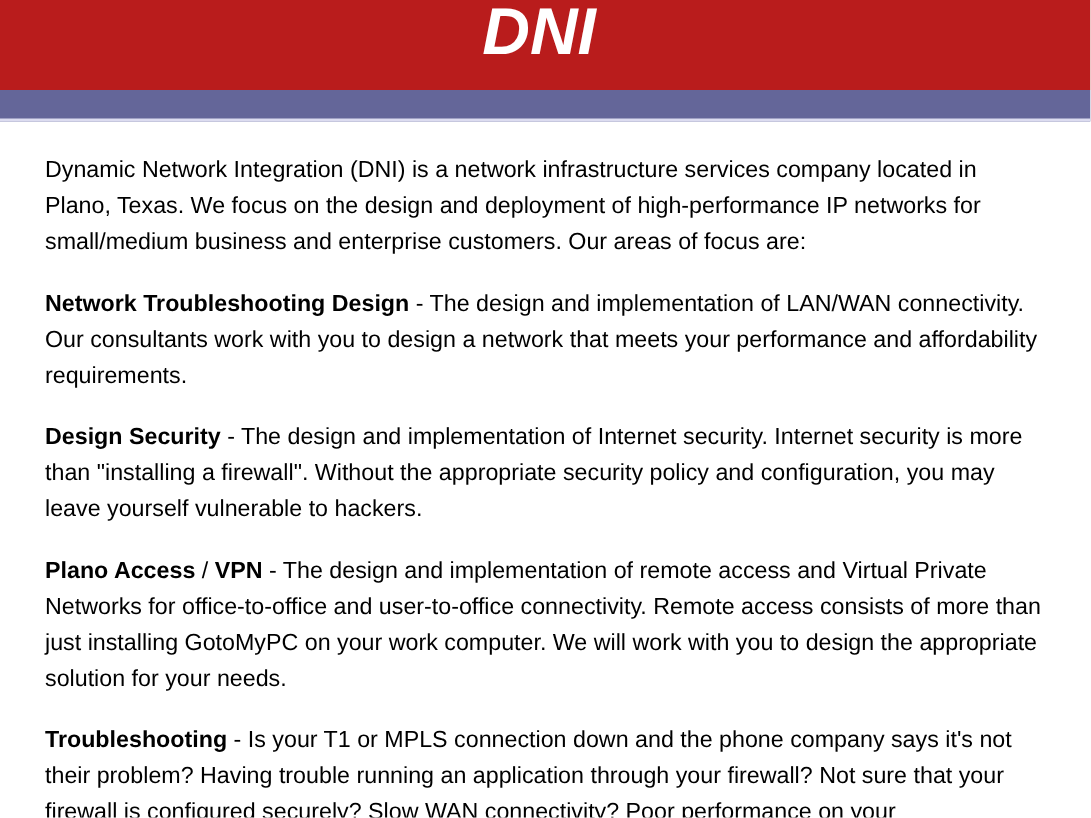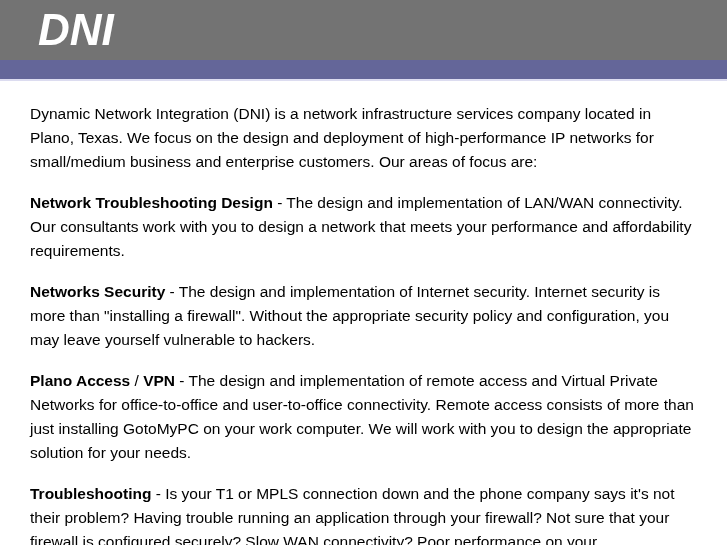--- a/index.html
+++ b/index.html
@@ -53,28 +53,28 @@
   .content p {
     margin: 0 0 17px 0;
   }
   .content strong {
     font-weight: bold;
   }
 </style>
 </head>
 <body>
 
-<header class="page-header" style="background: #737373; color: rgb(255, 255, 255);">
+<header class="page-header" style="background: #b91c1c; color: rgb(255, 255, 255); flex-direction: column;">
   <div class="logo">DNI</div>
 </header>
 <div class="accent-bar" style="background: rgb(100, 102, 153); border-bottom-color: rgb(220, 220, 240);"></div>
 
 <main class="content">
   <p>Dynamic Network Integration (DNI) is a network infrastructure services company located in Plano, Texas. We focus on the design and deployment of high-performance IP networks for small/medium business and enterprise customers. Our areas of focus are:</p>
 
   <p><strong>Network Troubleshooting Design</strong><span></span><strong></strong><span> - </span><span>The design and implementation of LAN/WAN connectivity. Our consultants work with you to design a network that meets your performance and affordability requirements.</span></p>
 
-  <p><strong>Networks Security</strong><span></span><strong></strong><span> - </span><span>The design and implementation of Internet security. Internet security is more than "installing a firewall". Without the appropriate security policy and configuration, you may leave yourself vulnerable to hackers.</span></p>
+  <p><strong>Design Security</strong><span></span><strong></strong><span> - </span><span>The design and implementation of Internet security. Internet security is more than "installing a firewall". Without the appropriate security policy and configuration, you may leave yourself vulnerable to hackers.</span></p>
 
   <p><strong>Plano Access</strong><span> / </span><strong>VPN</strong><span> - </span><span>The design and implementation of remote access and Virtual Private Networks for office-to-office and user-to-office connectivity. Remote access consists of more than just installing GotoMyPC on your work computer. We will work with you to design the appropriate solution for your needs.</span></p>
 
   <p><strong>Troubleshooting</strong><span></span><strong></strong><span> - </span><span>Is your T1 or MPLS connection down and the phone company says it's not their problem? Having trouble running an application through your firewall? Not sure that your firewall is configured securely? Slow WAN connectivity? Poor performance on your</span></p>
 </main>
 
 </body></html>

